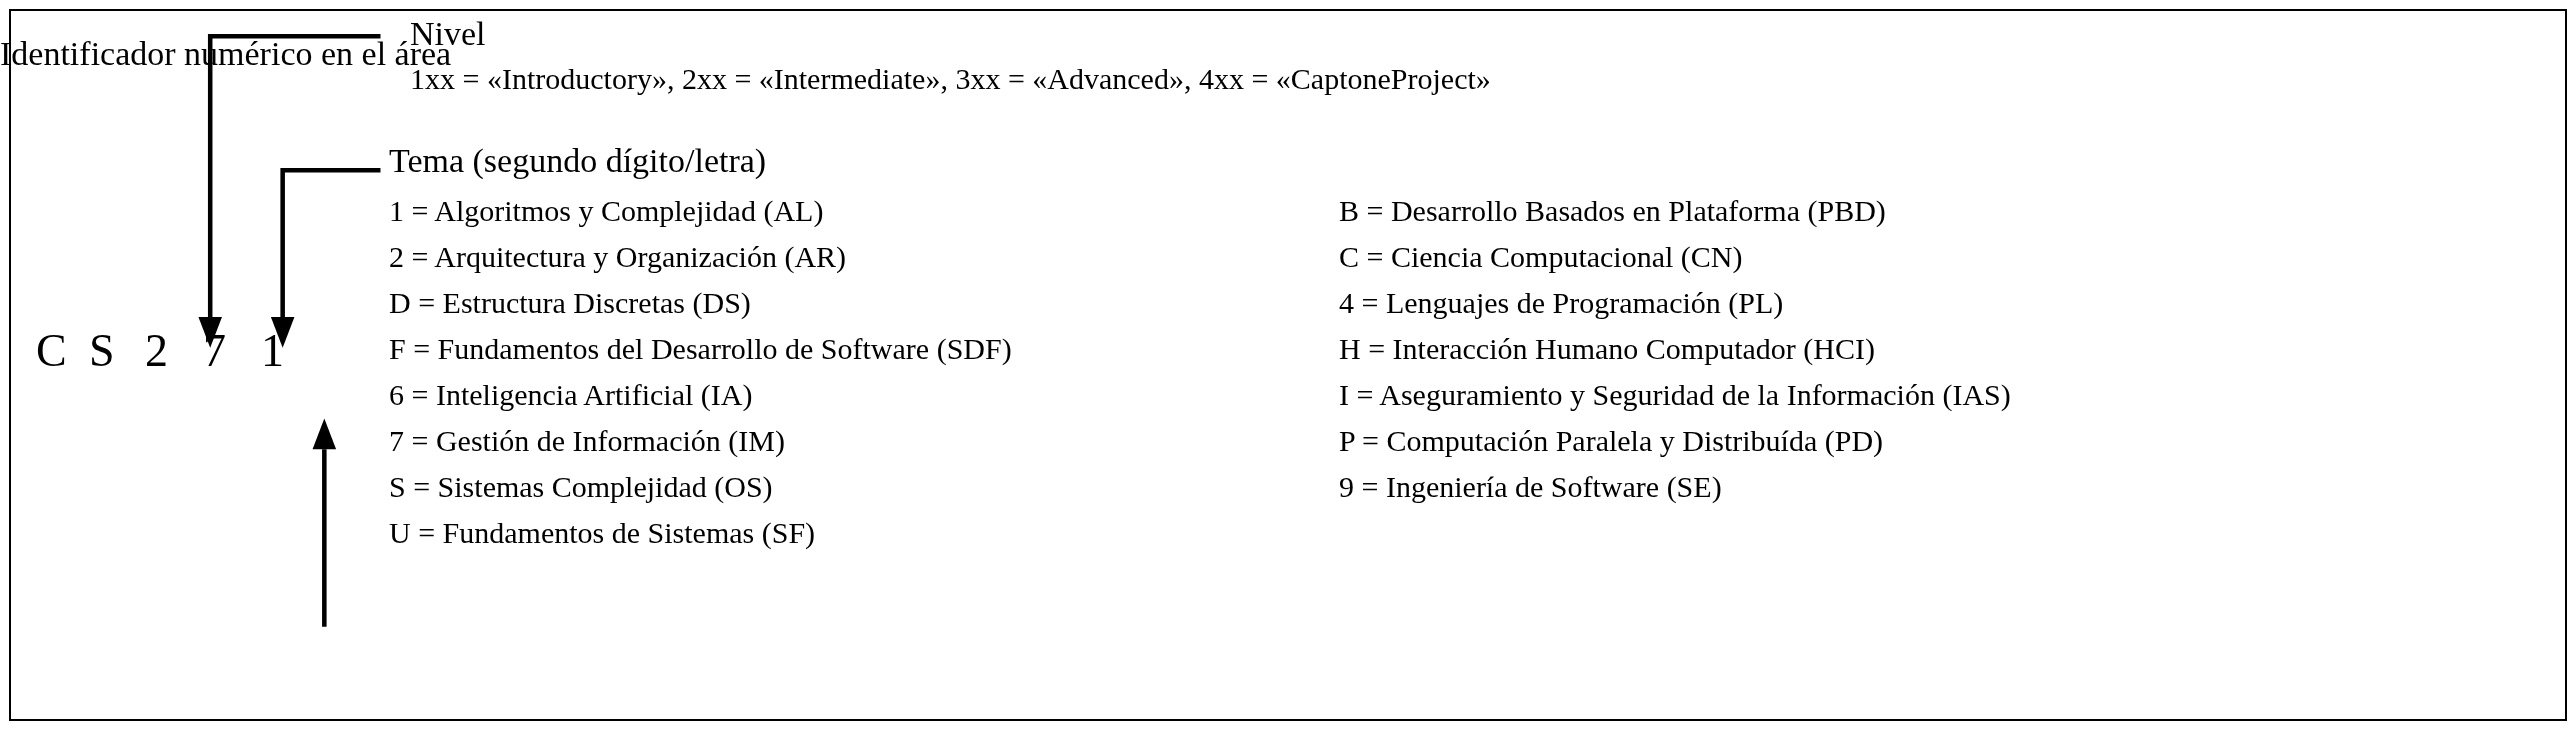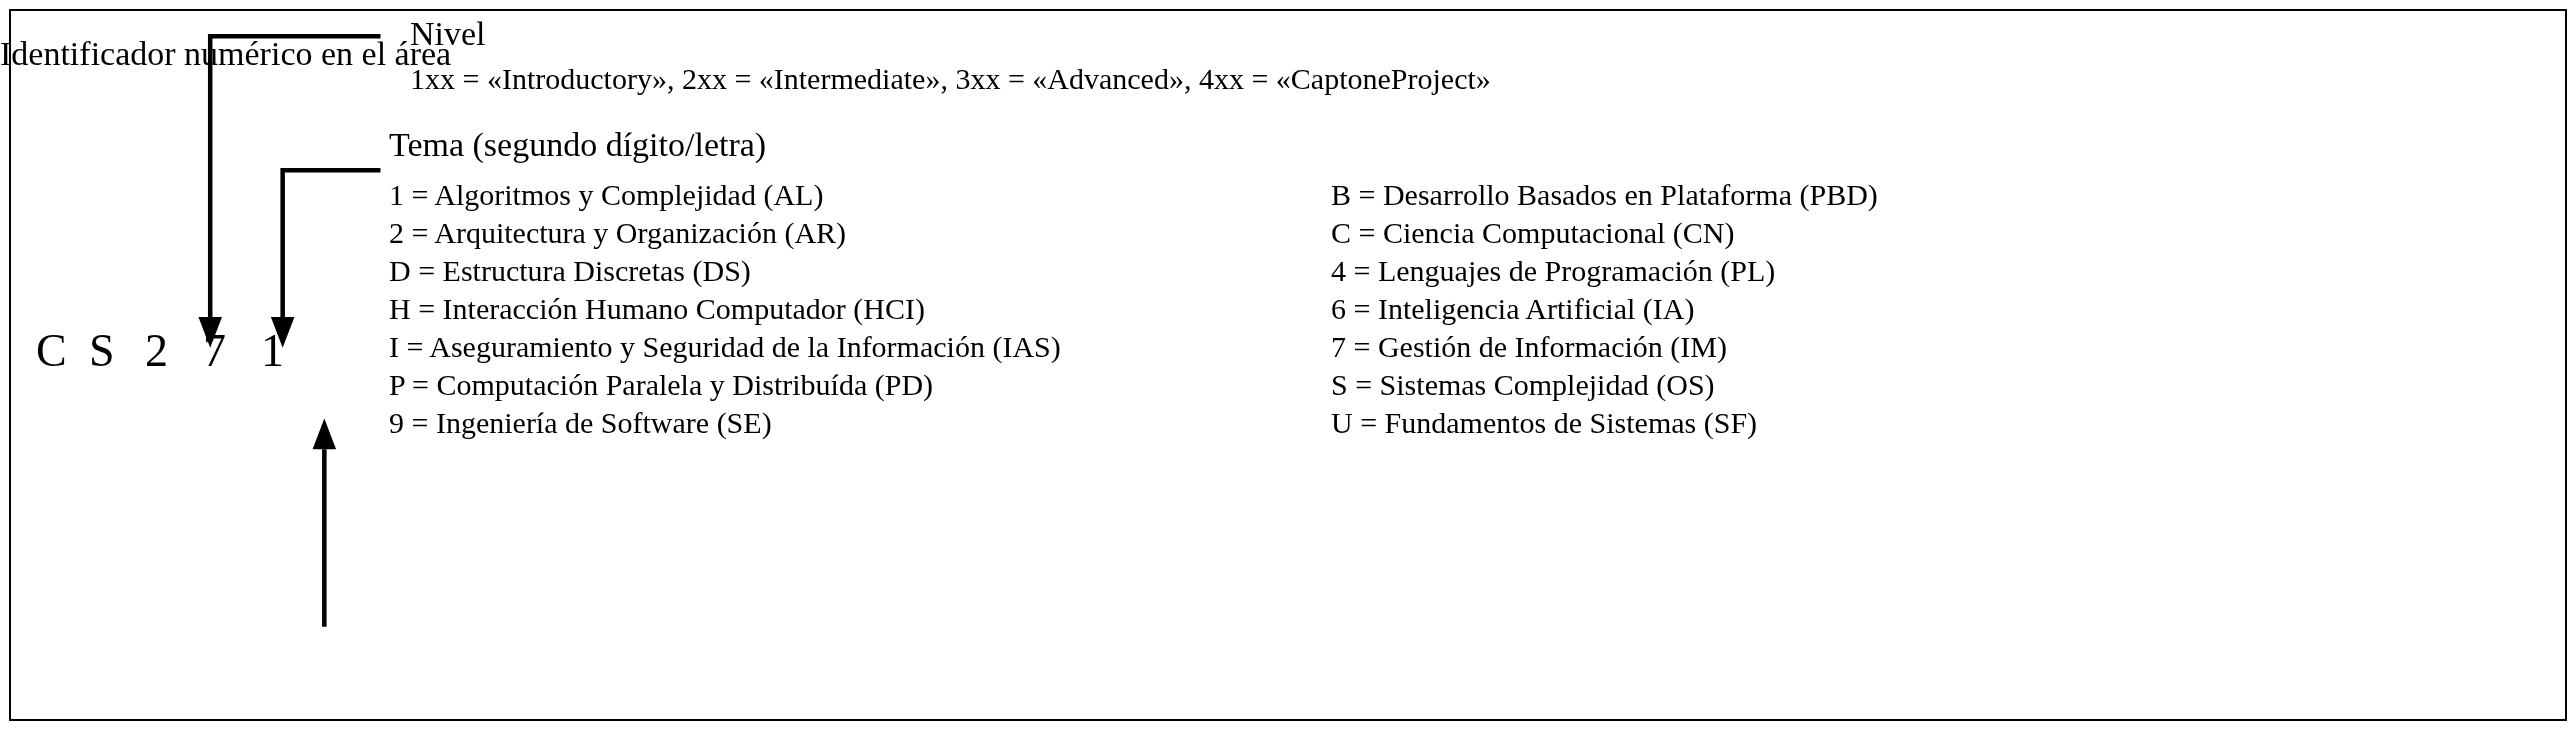--- a/index.html
+++ b/index.html
@@ -65,28 +65,29 @@
   }
   .blk-sub {
     font-size: 30px;
     line-height: 1.12;
     white-space: nowrap;
   }
 
   #nivel-block { left: 389px; top: 16.3px; margin-left: 21px; }
   #nivel-block .blk-sub { margin-top: 9px; }
 
-  #tema-block { left: 389px; top: 127px; }
+  #tema-block { left: 389px; top: 143px; }
 
   .topic-grid {
     margin-top: 12.7px;
     display: grid;
     grid-template-columns: 942px auto;
     column-gap: 0px;
     row-gap: 0px;
+    gap: 8px;
   }
   .topic-item {
     font-size: 30px;
     line-height: 38px;
     white-space: nowrap;
   }
 
   #ident-block {
     left: 328px;
     top: 634px;
@@ -125,20 +126,21 @@
 
   <div class="blk" id="tema-block">
     <div class="blk-title">Tema (segundo dígito/letra)</div>
     <div class="topic-grid">
       <div class="topic-item">1 = Algoritmos y Complejidad (AL)</div>
       <div class="topic-item">B = Desarrollo Basados en Plataforma (PBD)</div>
       <div class="topic-item">2 = Arquitectura y Organización (AR)</div>
       <div class="topic-item">C = Ciencia Computacional (CN)</div>
       <div class="topic-item">D = Estructura Discretas (DS)</div>
       <div class="topic-item">4 = Lenguajes de Programación (PL)</div>
+      <div class="topic-item">F = Fundamentos del Desarrollo de Software (SDF)</div>
       <div class="topic-item">H = Interacción Humano Computador (HCI)</div>
       <div class="topic-item">6 = Inteligencia Artificial (IA)</div>
       <div class="topic-item">I = Aseguramiento y Seguridad de la Información (IAS)</div>
       <div class="topic-item">7 = Gestión de Información (IM)</div>
       <div class="topic-item">P = Computación Paralela y Distribuída (PD)</div>
       <div class="topic-item">S = Sistemas Complejidad (OS)</div>
       <div class="topic-item">9 = Ingeniería de Software (SE)</div>
       <div class="topic-item">U = Fundamentos de Sistemas (SF)</div>
     </div>
   </div>

